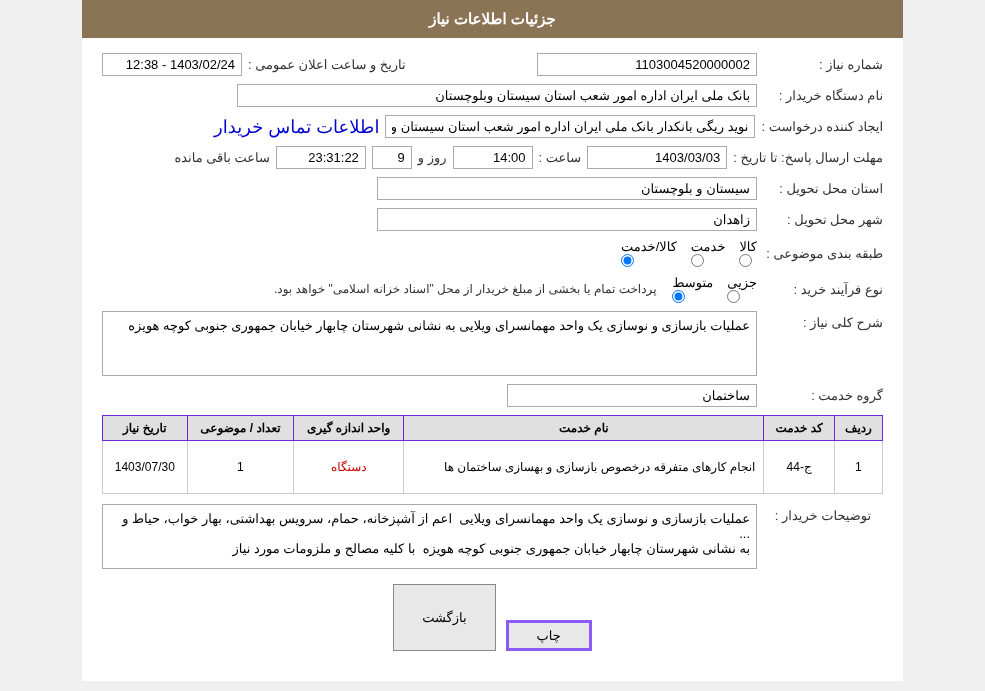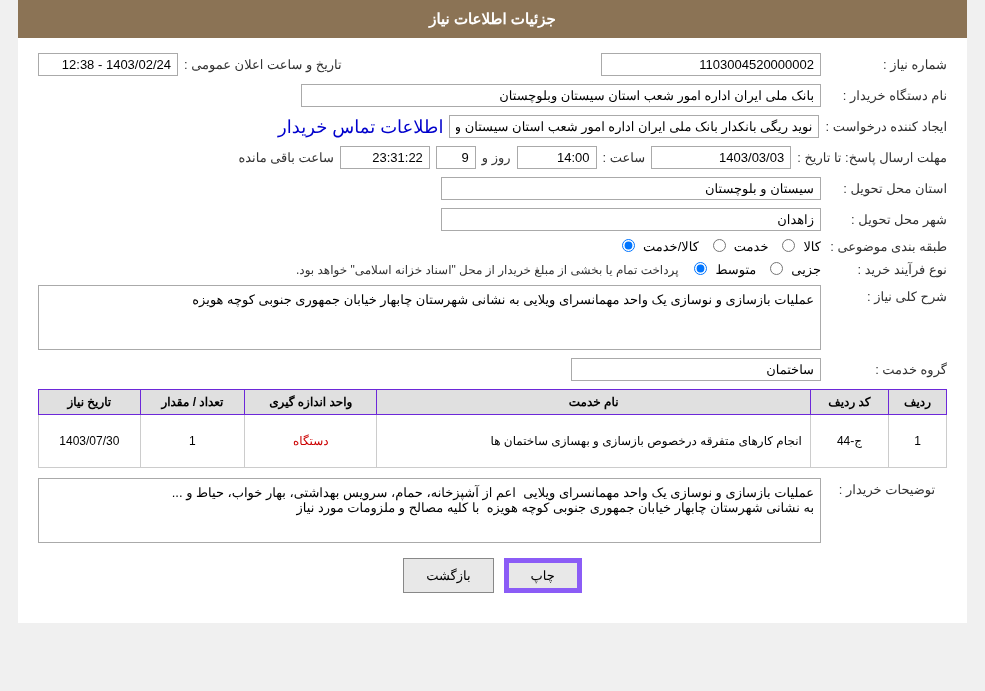--- a/index.html
+++ b/index.html
@@ -3,21 +3,21 @@
   <meta charset="utf-8">
   <style>
     * { box-sizing: border-box; margin: 0; padding: 0; }
     body {
       font-family: Tahoma, Arial, sans-serif;
       font-size: 13px;
       background: #f0f0f0;
       direction: rtl;
     }
     .page-wrapper {
-      width: 949px;
+      width: 821px;
       margin: 0 auto;
       background: #fff;
     }
     .header-bar {
       background: #8B7355;
       color: white;
       text-align: center;
       padding: 10px;
       font-size: 15px;
       font-weight: bold;
@@ -64,22 +64,23 @@
       cursor: pointer;
     }
     .radio-group {
       display: flex;
       gap: 14px;
       align-items: center;
       direction: rtl;
     }
     .radio-item {
       display: flex;
-      align-items: flex-start;
-      gap: 8px;
+      align-items: flex-end;
+      gap: 0;
+      flex-direction: column;
     }
     .notice-text {
       color: #333;
       font-size: 12px;
     }
     
     .data-table {
       width: 100%;
       border-collapse: collapse;
       margin-bottom: 10px;
@@ -99,30 +100,31 @@
     }
     .td-red { color: #cc0000; }
     .buttons-row {
       display: flex;
       justify-content: center;
       gap: 10px;
       margin-top: 15px;
       margin-bottom: 15px;
     }
     .btn {
-      padding: 5px 22px;
+      padding: 5px 28px;
       font-size: 13px;
       font-family: Tahoma, Arial, sans-serif;
       cursor: pointer;
       border: 1px solid #999;
       background: #e8e8e8;
     }
     .btn-print {
       background: #e8e8e8;
-      border: 5px solid #8b5cf6;
+      border: 3px solid #8b5cf6;
+      margin-top: 36px;
     }
     .btn-back {
       background: #e8e8e8;
       border: 1px solid #888;
     }
     .textarea-box {
       width: 100%;
       border: 1px solid #aaa;
       padding: 6px;
       font-size: 13px;
@@ -225,24 +227,24 @@
 
     <div class="row">
       <span class="label">گروه خدمت :</span>
       <input class="input-box" style="width: 250px;" type="text" readonly="" value="ساختمان">
     </div>
 
     <table class="data-table">
       <thead>
         <tr>
           <th>ردیف</th>
-          <th>کد ردیف</th>
+          <th>کد خدمت</th>
           <th>نام خدمت</th>
           <th>واحد اندازه گیری</th>
-          <th>تعداد / مقدار</th>
+          <th>تعداد / موضوعی</th>
           <th>تاریخ نیاز</th>
         </tr>
       </thead>
       <tbody id="table-body">
       <tr>
     <td>1</td>
     <td>ج-44</td>
     <td style="text-align:right;">انجام کارهای متفرقه درخصوص بازسازی و بهسازی ساختمان ها</td>
     <td class="td-red">دستگاه</td>
     <td>1</td>

